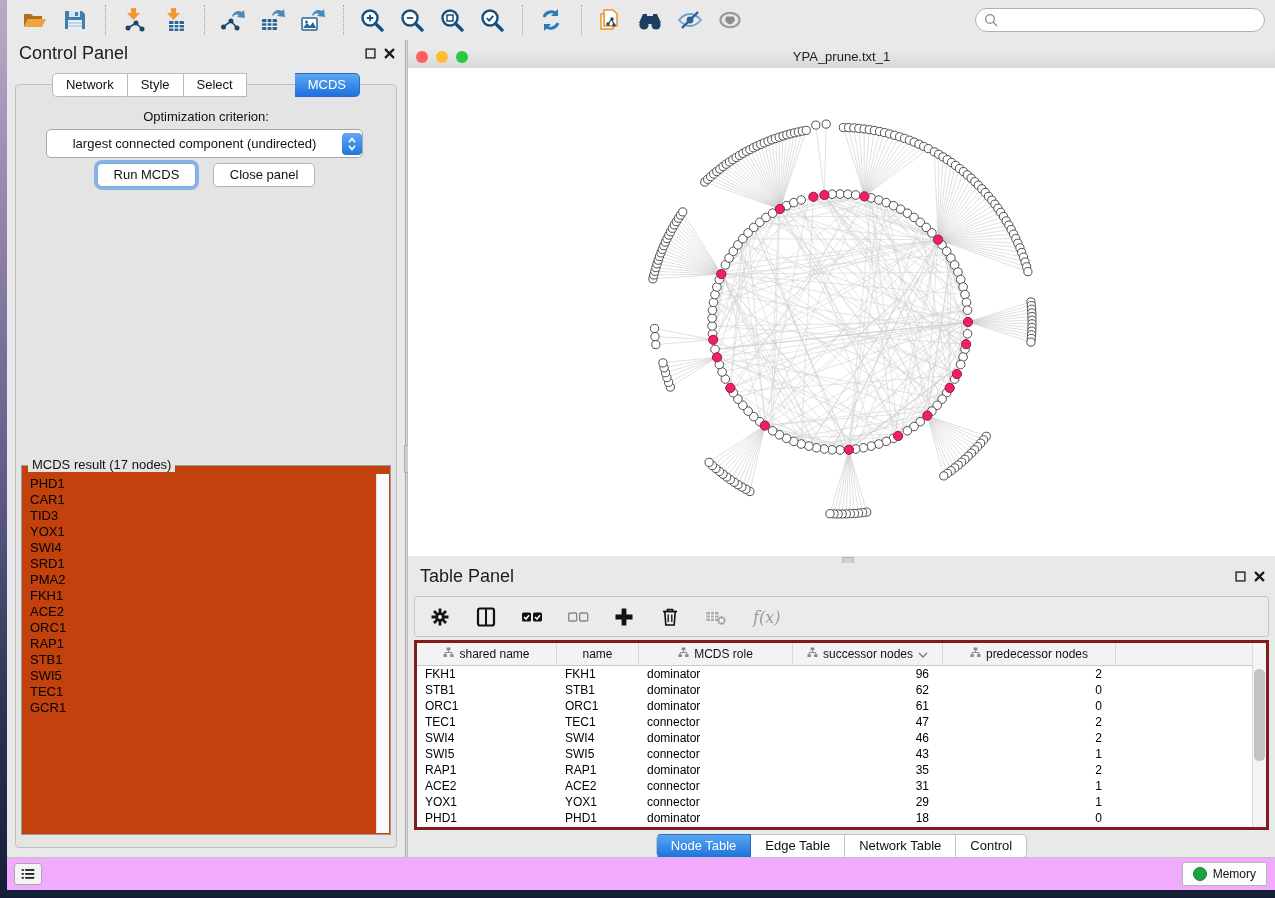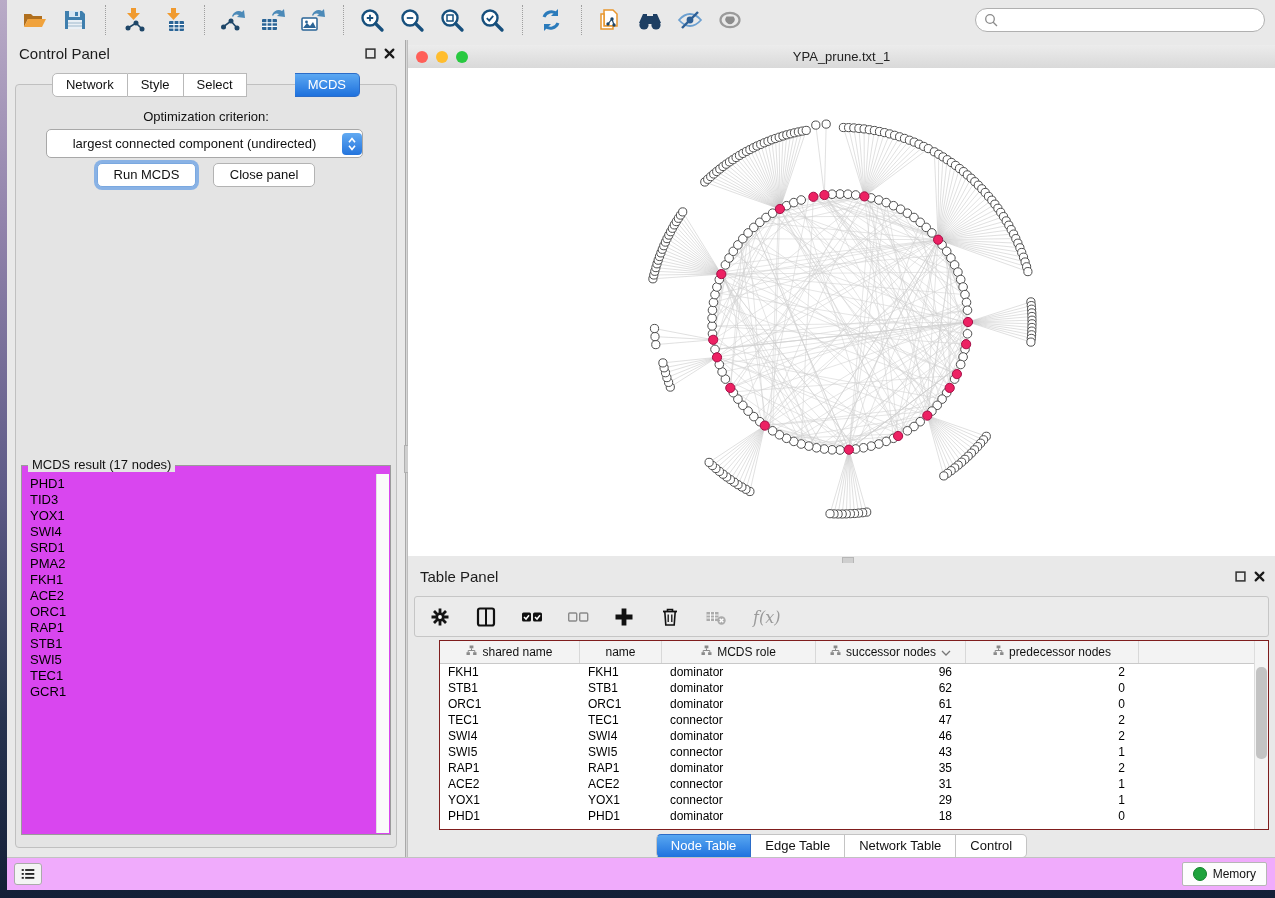--- a/index.html
+++ b/index.html
@@ -19,21 +19,21 @@
     border:1px solid #b0b0b0;border-radius:12px;display:flex;align-items:center;padding-left:8px;box-sizing:border-box;}
   .search-box svg{width:14px;height:14px;}
   .search-input{border:none;outline:none;background:transparent;flex:1;font-size:12px;height:18px;}
 
   
   .main{position:absolute;left:0;top:40px;right:0;bottom:32px;}
 
   
   .control-panel{position:absolute;left:0;top:0;width:398px;height:100%;background:#e9e9e9;}
   .panel-header{position:absolute;left:0;top:0;right:0;height:26px;display:flex;align-items:center;}
-  .panel-title{font-size:15px;color:#1c1c1c;padding-left:12px;}
+  .panel-title{font-size:18px;color:#1c1c1c;padding-left:12px;}
   .panel-header .win-icons{margin-left:auto;display:flex;gap:8px;padding-right:10px;align-items:center;}
   .win-ic{width:11px;height:11px;display:inline-block;}
   .win-ic svg{width:11px;height:11px;display:block;}
 
   .seg-bar{position:absolute;left:0;right:0;top:33px;text-align:center;z-index:3;}
   .seg{display:inline-block;padding:3px 13px 4px;font-size:13px;background:#fff;
     border:1px solid #b9b9b9;border-left:none;color:#111;vertical-align:top;}
   .seg:first-child{border-left:1px solid #b9b9b9;border-radius:5px 0 0 5px;}
   .seg:last-child{border-radius:0 5px 5px 0;}
   .seg-active{background:linear-gradient(#5ba8f2,#1e71dd);color:#fff;border-color:#2b6cc8;margin-left:48px;}
@@ -45,21 +45,21 @@
     border:1px solid #a8a8a8;border-radius:5px;display:flex;align-items:center;box-sizing:border-box;}
   .dropdown-value{flex:1;text-align:center;font-size:13px;color:#111;white-space:nowrap;overflow:hidden;}
   .dropdown-spin{width:20px;height:22px;margin-right:0px;border-radius:4px;
     background:linear-gradient(#62aaf2,#2374dd);display:flex;align-items:center;justify-content:center;}
   .dropdown-spin svg{width:10px;height:16px;}
   .btn-row{position:absolute;left:0;right:0;top:78px;text-align:center;}
   .btn{display:inline-block;background:#fff;border:1px solid #b3b3b3;border-radius:5px;
     font-size:13px;color:#111;padding:3px 16px 4px;margin:0 6px;}
   .btn-focus{box-shadow:0 0 0 3px rgba(77,145,230,.6);border-color:#7aa8e0;}
 
-  .result-box{position:absolute;left:5px;right:5px;top:380px;bottom:12px;border:1px solid #9a9a9a;background:#d946ef;}
+  .result-box{position:absolute;left:5px;right:5px;top:380px;bottom:12px;border:1px solid #9a9a9a;background:#c2410c;}
   .result-legend{position:absolute;top:-9px;left:6px;background:#e4e4e4;padding:0 4px;font-size:13px;color:#111;}
   .result-list{position:absolute;left:1px;right:14px;top:8px;bottom:1px;overflow:hidden;
     font-size:13px;line-height:16px;color:#000;padding:2px 0 0 7px;}
   .result-scroll{position:absolute;right:1px;top:8px;bottom:1px;width:12px;background:#fafafa;border-left:1px solid #e2e2e2;}
 
   
   .v-splitter{position:absolute;left:398px;top:0;width:3px;height:100%;background:#d6d6d6;
     border-left:1px solid #a9a9a9;border-right:1px solid #bdbdbd;box-sizing:border-box;}
   .v-handle{position:absolute;left:-2px;top:405px;width:6px;height:26px;background:#cfcfcf;border:1px solid #b0b0b0;}
   .h-splitter{position:absolute;left:0;right:0;top:516px;height:7px;background:#e9e9e9;}
@@ -79,21 +79,21 @@
 
   
   .table-panel{position:absolute;left:0;right:0;top:523px;bottom:0;background:#e9e9e9;}
   .tp-toolbar{position:absolute;left:6px;right:6px;top:33px;height:41px;background:#ebebeb;
     border:1px solid #c6c6c6;border-radius:3px;display:flex;align-items:center;gap:20px;padding-left:14px;box-sizing:border-box;}
   .tp-btn{background:none;border:none;padding:0;width:26px;height:24px;}
   .tp-btn svg{width:22px;height:22px;display:block;}
   .tp-btn.wide{width:38px;}
   .tp-btn.wide svg{width:34px;}
   .tablebox{position:absolute;left:6px;right:6px;top:77px;height:190px;background:#fff;
-    border:1px solid #7f1d1d;box-sizing:border-box;overflow:hidden;margin-left:25px;}
+    border:3px solid #7f1d1d;box-sizing:border-box;overflow:hidden;}
   .thead{position:absolute;left:0;right:13px;top:0;height:22px;background:#f3f3f3;
     border-bottom:1px solid #c9c9c9;display:flex;}
   .th{position:relative;display:flex;align-items:center;justify-content:center;gap:5px;
     font-size:12px;color:#111;border-right:1px solid #d8d8d8;box-sizing:border-box;height:100%;}
   .th .mini{width:11px;height:11px;}
   .tbody{position:absolute;left:0;right:13px;top:23px;bottom:0;}
   .tr{display:flex;height:16px;align-items:center;}
   .td{font-size:12px;color:#000;box-sizing:border-box;white-space:nowrap;overflow:hidden;}
   .td.txt{padding-left:8px;}
   .td.num{text-align:right;padding-right:14px;}
@@ -273,20 +273,21 @@
             </span>
           </div>
           <div class="btn-row">
             <button class="btn btn-focus">Run MCDS</button>
             <button class="btn">Close panel</button>
           </div>
           <div class="result-box">
             <span class="result-legend">MCDS result (17 nodes)</span>
             <div class="result-list" id="mcds-list">
                 <div>PHD1</div>
+                <div>CAR1</div>
                 <div>TID3</div>
                 <div>YOX1</div>
                 <div>SWI4</div>
                 <div>SRD1</div>
                 <div>PMA2</div>
                 <div>FKH1</div>
                 <div>ACE2</div>
                 <div>ORC1</div>
                 <div>RAP1</div>
                 <div>STB1</div>

